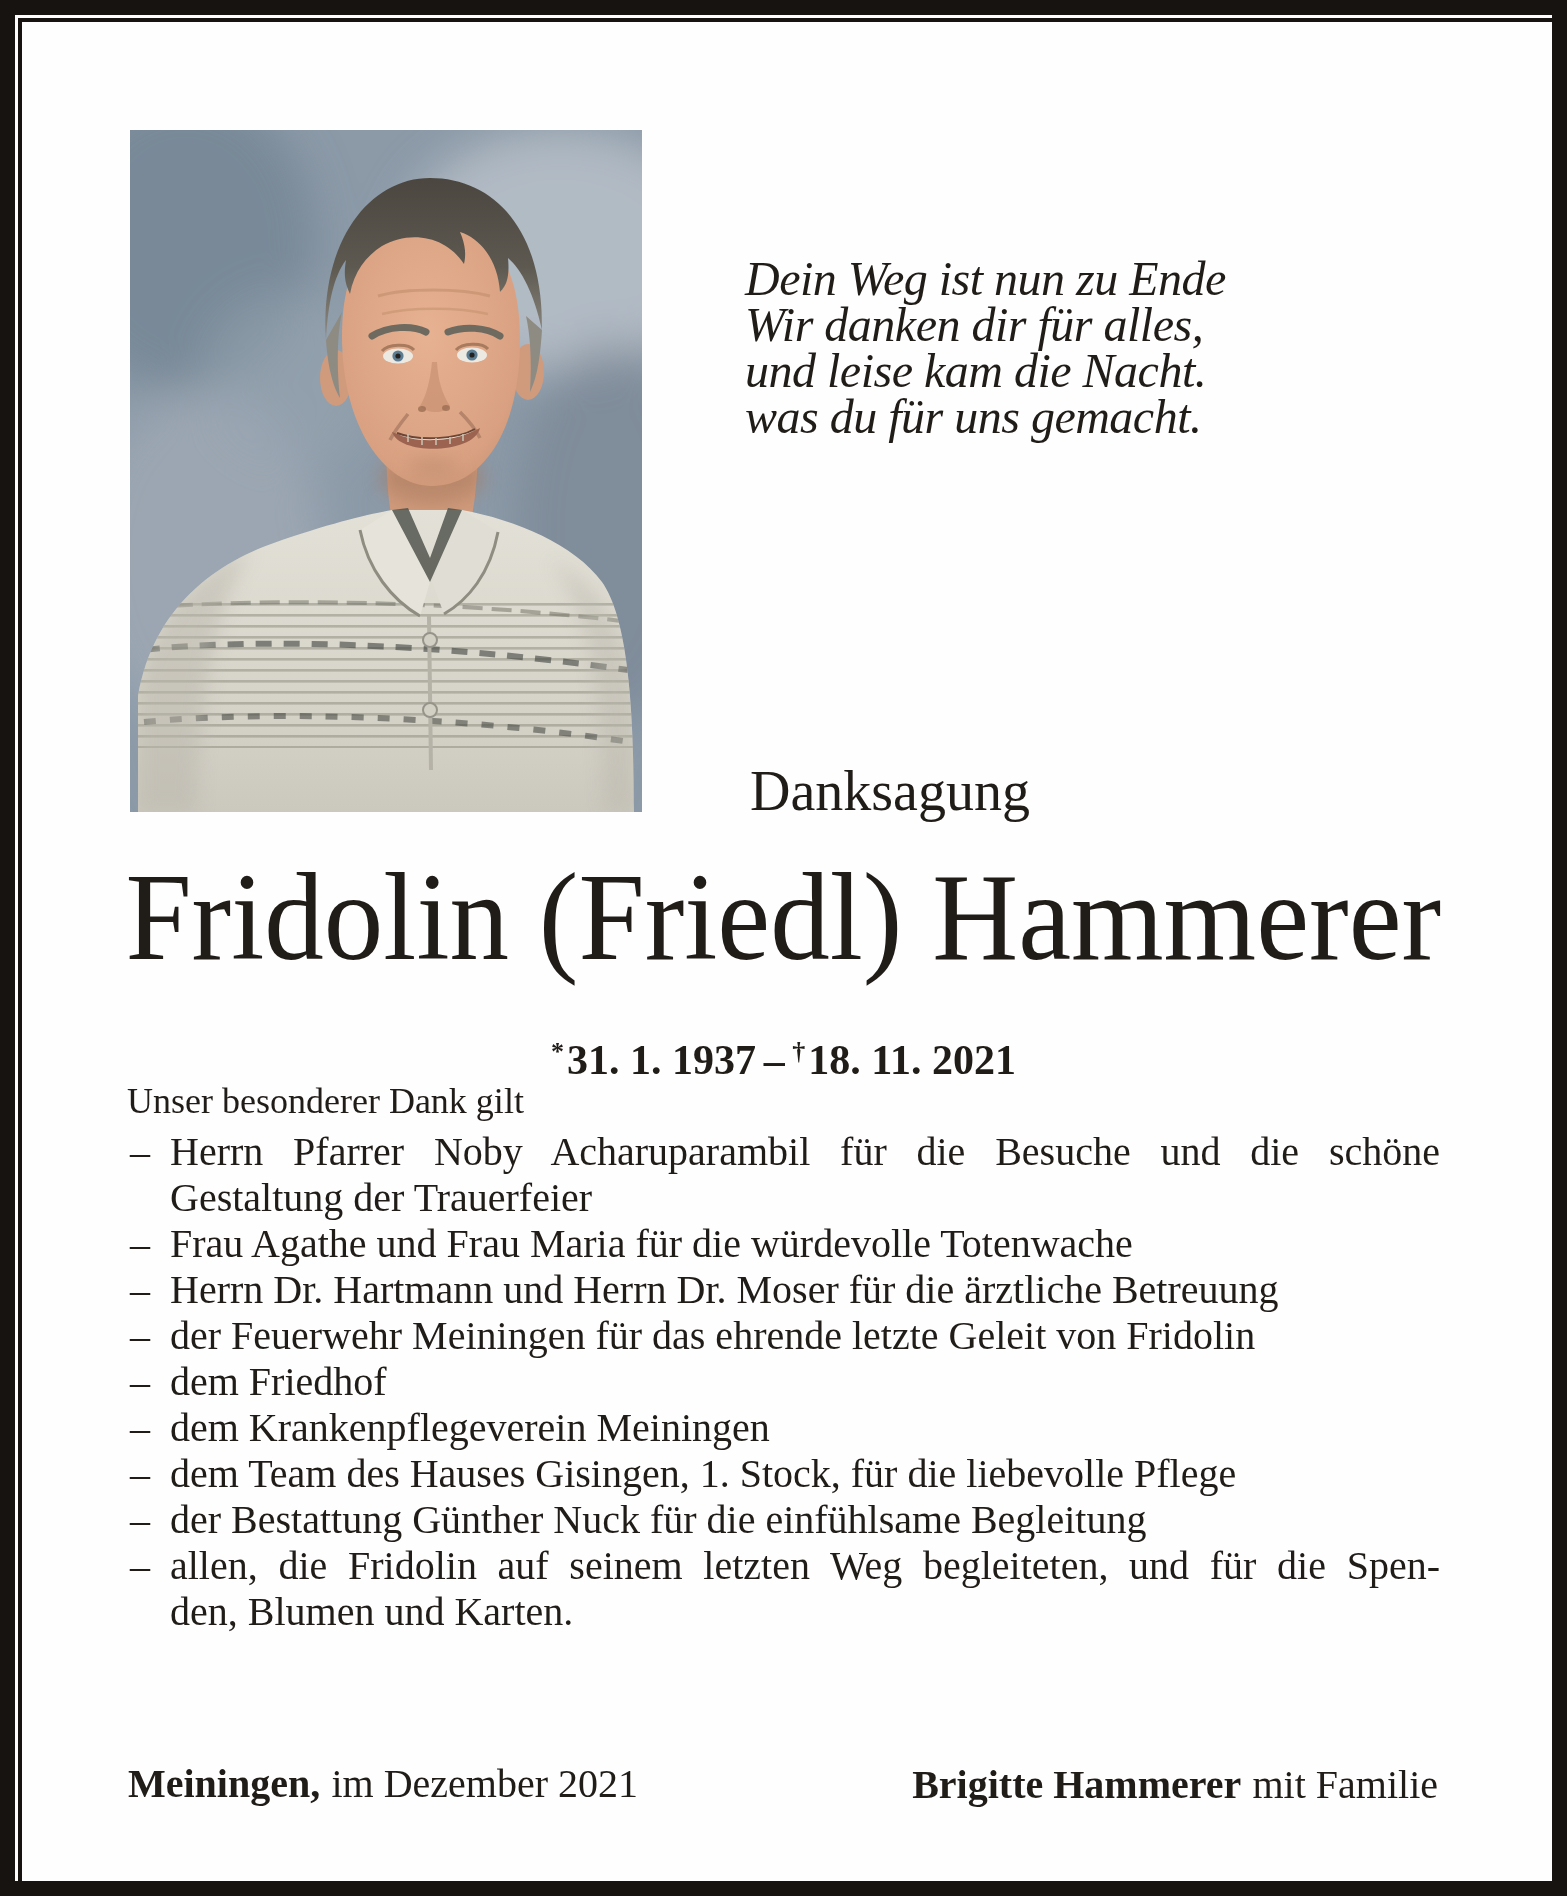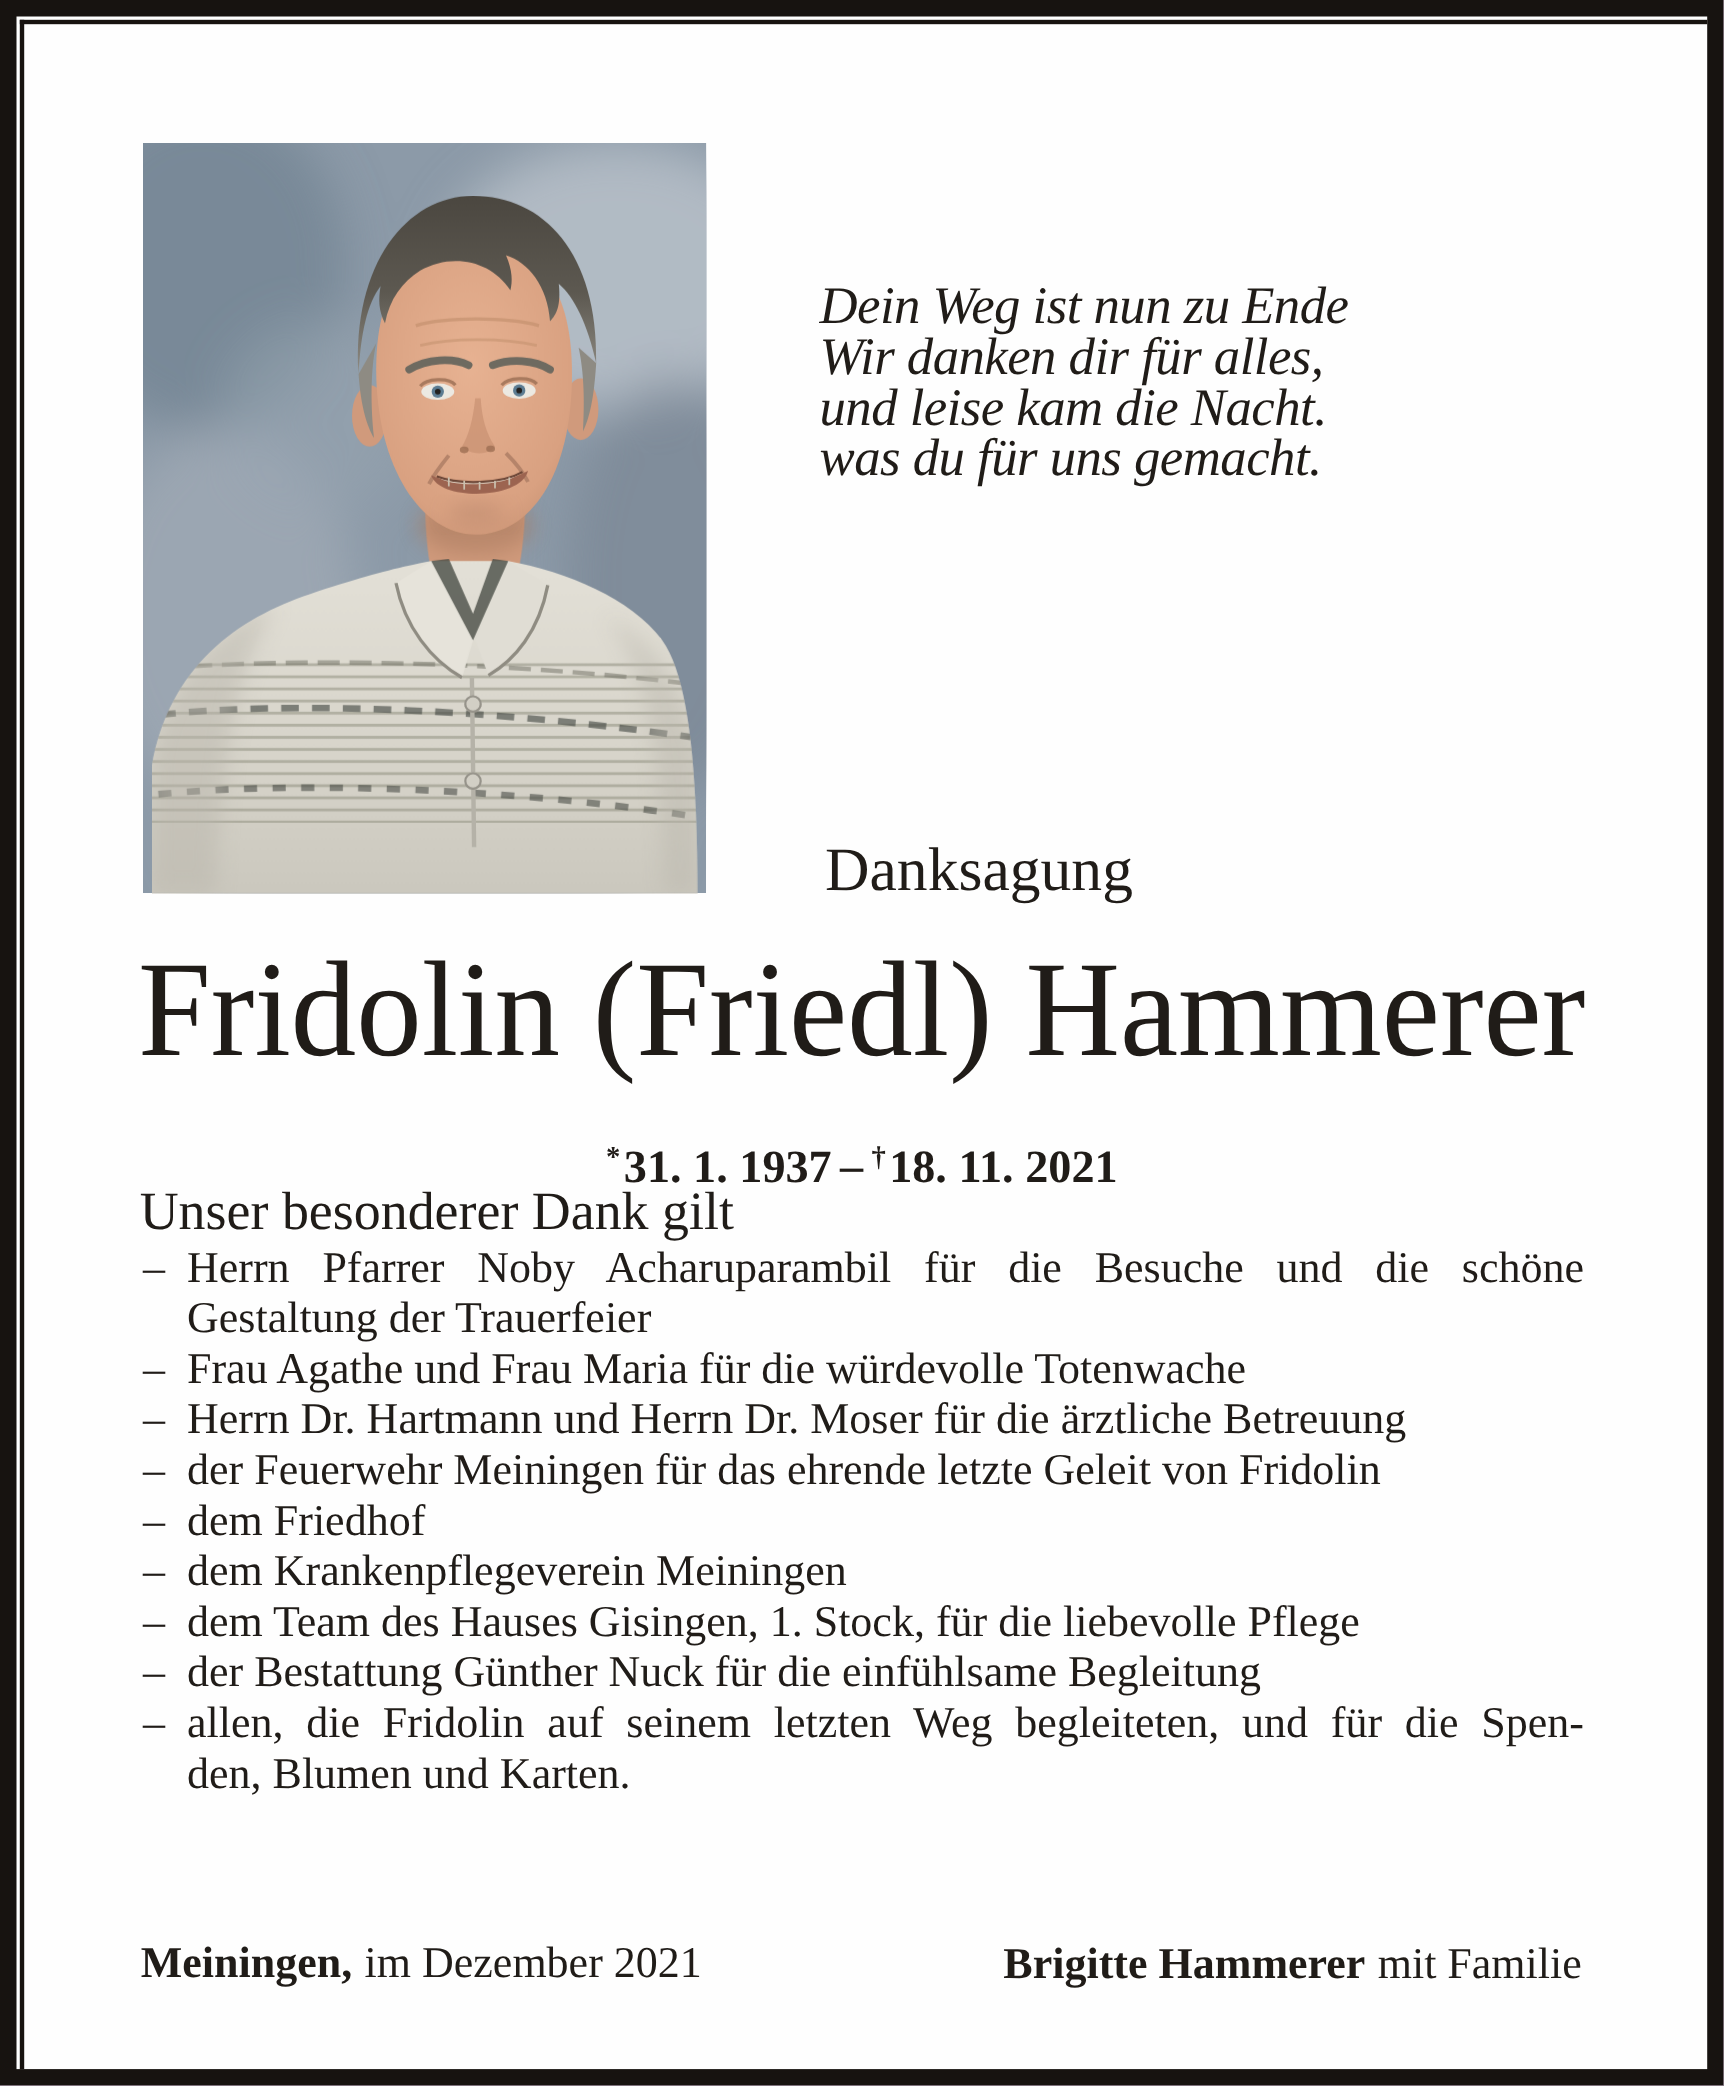--- a/index.html
+++ b/index.html
@@ -1,16 +1,16 @@
 <!DOCTYPE html>
 <html><head>
 <meta charset="utf-8">
 <style>
   html,body{margin:0;padding:0;background:#3a3a3a;}
-  .stage{width:1567px;height:1896px;position:relative;background:#f0abfc;text-decoration:underline;}
+  .stage{width:1567px;height:1896px;position:relative;background:#737373;text-decoration:underline;}
   .sheet{
     position:absolute;inset:0;
     background:#fefefe;
     border:15px solid #171310;
     box-sizing:border-box;
   }
   
   .sheet::before{
     content:"";position:absolute;top:3px;left:3px;right:0;bottom:0;
     border-top:4px solid #171310;border-left:4px solid #171310;
@@ -27,21 +27,21 @@
 
   .danksagung{left:735px;top:747px;font-size:56px;line-height:58px;text-align:center;}
 
   .name-row{left:0;top:840px;width:100%;text-align:center;font-size:124px;line-height:126px;white-space:nowrap;}
   .name-row .squeeze{display:inline-block;transform:scaleX(0.96);transform-origin:50% 50%;}
 
   .dates{left:0;top:991px;width:100%;text-align:center;font-size:42px;line-height:44px;font-weight:bold;white-space:nowrap;margin-top:24px;}
   .dates .sym{font-size:0.62em;vertical-align:0.55em;margin-right:0.12em;}
   .dates .sep{margin:0 0.18em;}
 
-  .intro{left:112px;top:1063px;font-size:49px;line-height:46px;white-space:nowrap;}
+  .intro{left:112px;top:1063px;font-size:36px;line-height:46px;white-space:nowrap;}
 
   .thanks{left:115px;top:1114px;width:1310px;font-size:40px;margin:0;padding:0;list-style:none;}
   .thanks li{position:relative;padding-left:40px;margin:0;}
   .thanks .dash{position:absolute;left:0;top:0;line-height:46px;}
   .thanks .l{line-height:46px;white-space:nowrap;}
   .thanks .l.j{white-space:normal;text-align:justify;text-align-last:justify;}
 
   .signature{left:115px;top:1747px;width:1308px;text-align:right;font-size:40px;line-height:46px;white-space:nowrap;}
   .signature .b{font-weight:bold;}
   .signature .r{margin-left:0.28em;}

